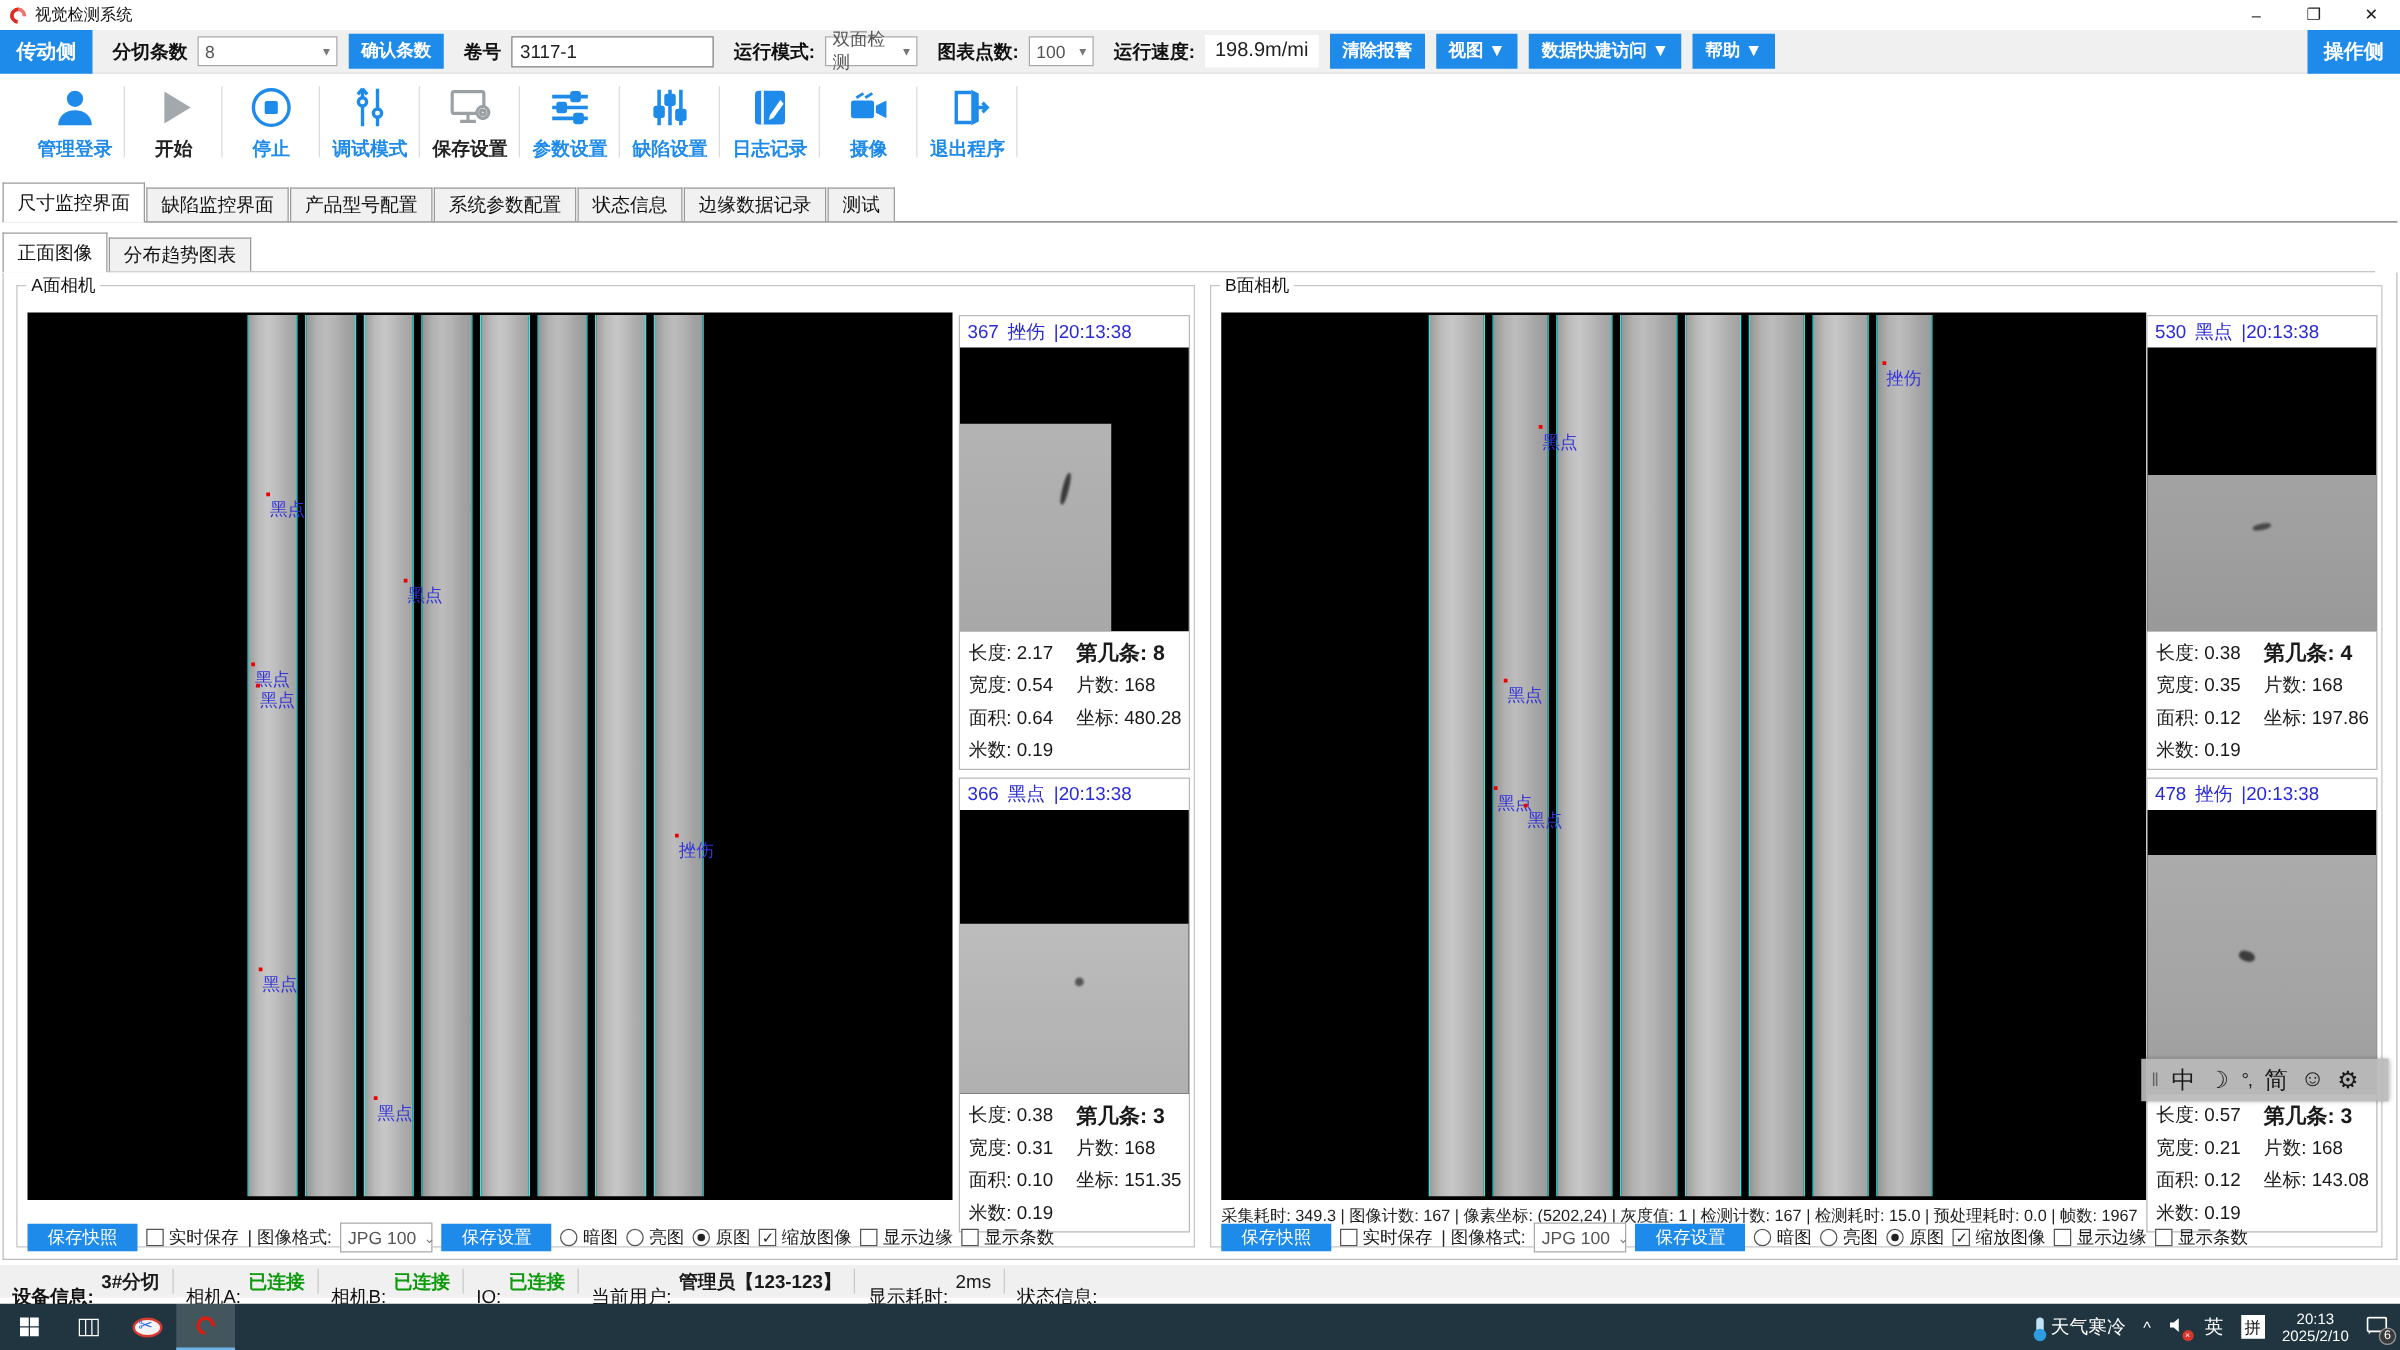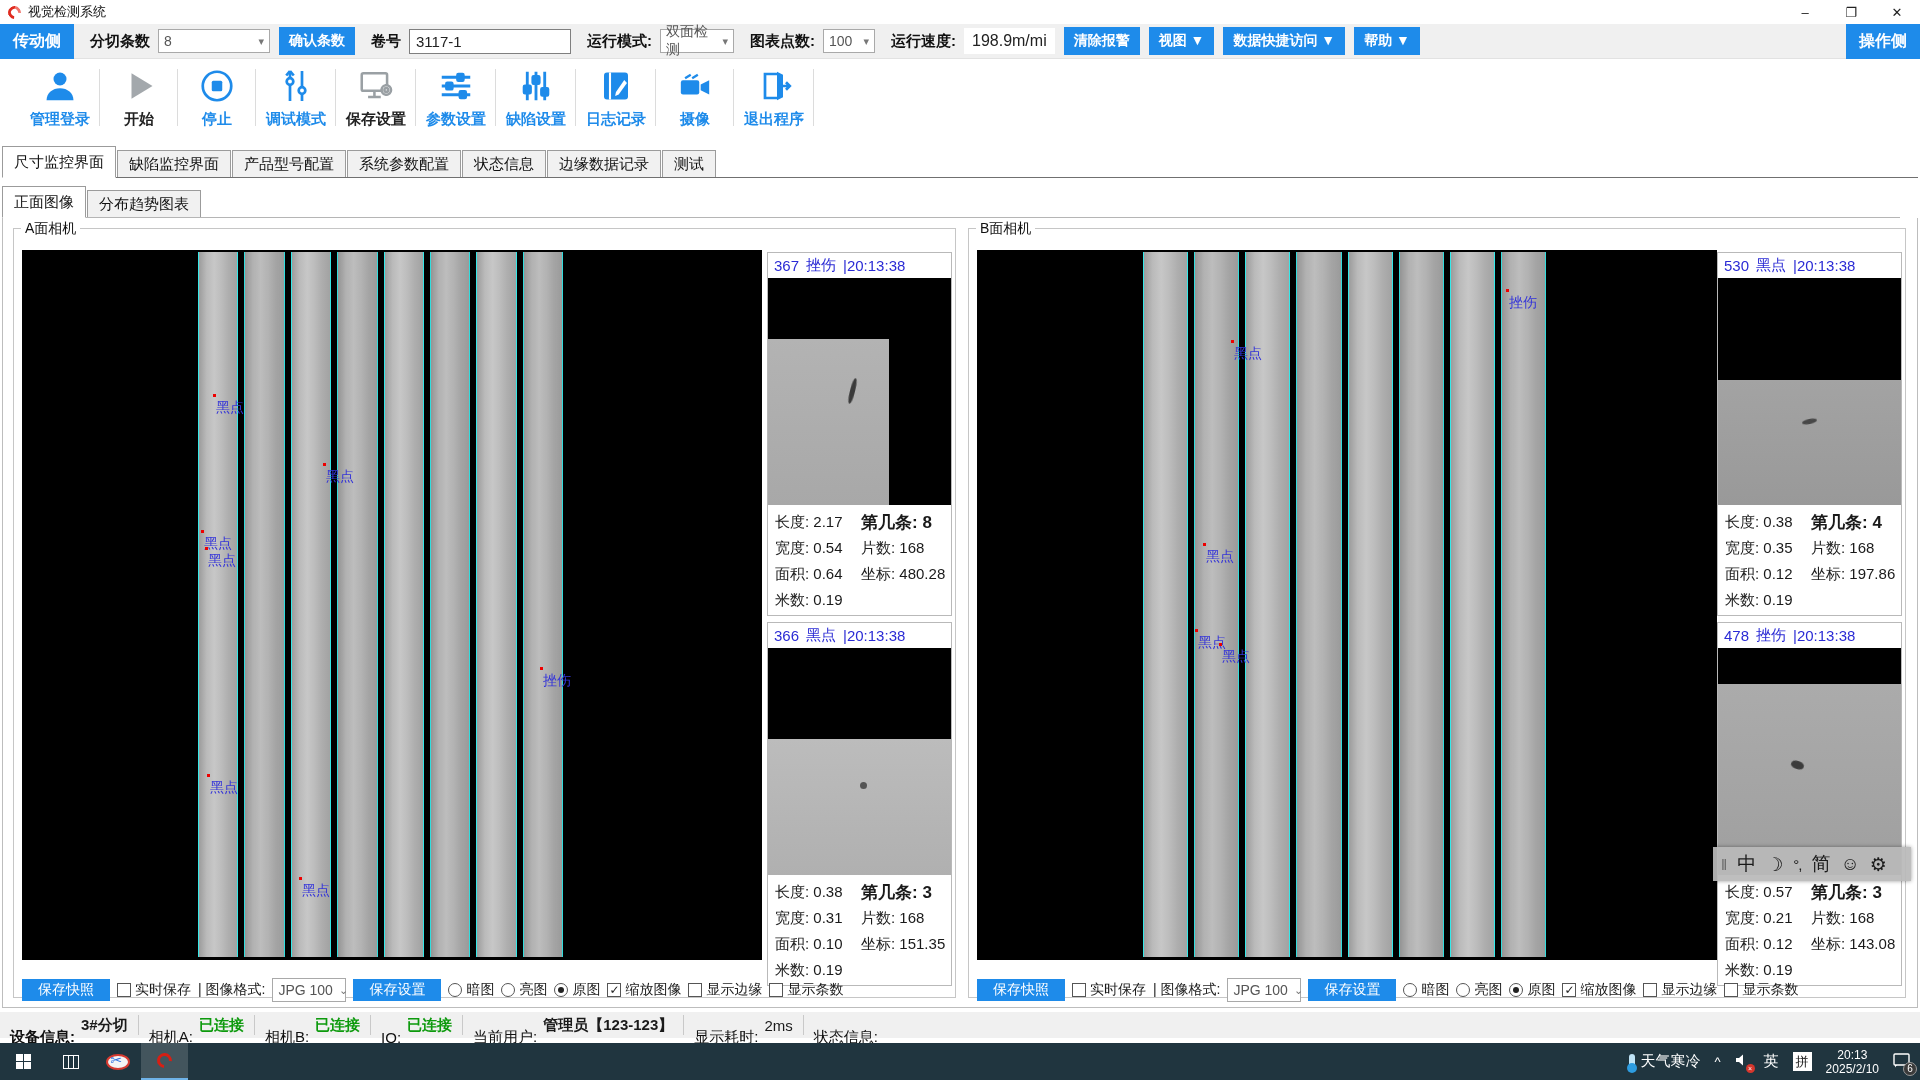--- a/index.html
+++ b/index.html
@@ -449,20 +449,21 @@
       <div class="cell big"><span class="lbl">第几条:</span> <span>3</span></div>
       <div class="cell"><span class="lbl">宽度:</span> <span>0.21</span></div>
       <div class="cell"><span class="lbl">片数:</span> <span>168</span></div>
       <div class="cell"><span class="lbl">面积:</span> <span>0.12</span></div>
       <div class="cell"><span class="lbl">坐标:</span> <span>143.08</span></div>
       <div class="cell"><span class="lbl">米数:</span> <span>0.19</span></div>
       <div class="cell"></div>
     </div>
   </div>
 </div>
+    <div class="stats-line">采集耗时: 349.3 | 图像计数: 167 | 像素坐标: (5202,24) | 灰度值: 1 | 检测计数: 167 | 检测耗时: 15.0 | 预处理耗时: 0.0 | 帧数: 1967</div>
     <div class="controls">
   <button class="small-btn">保存快照</button>
   <label class="check">
     <span class="cb"></span>
     <span>实时保存</span>
   </label>
   <span class="fmt-label">| 图像格式:</span>
   <span class="combo w74">
     <span>JPG 100</span>
     <span class="arrow">⌄</span>

